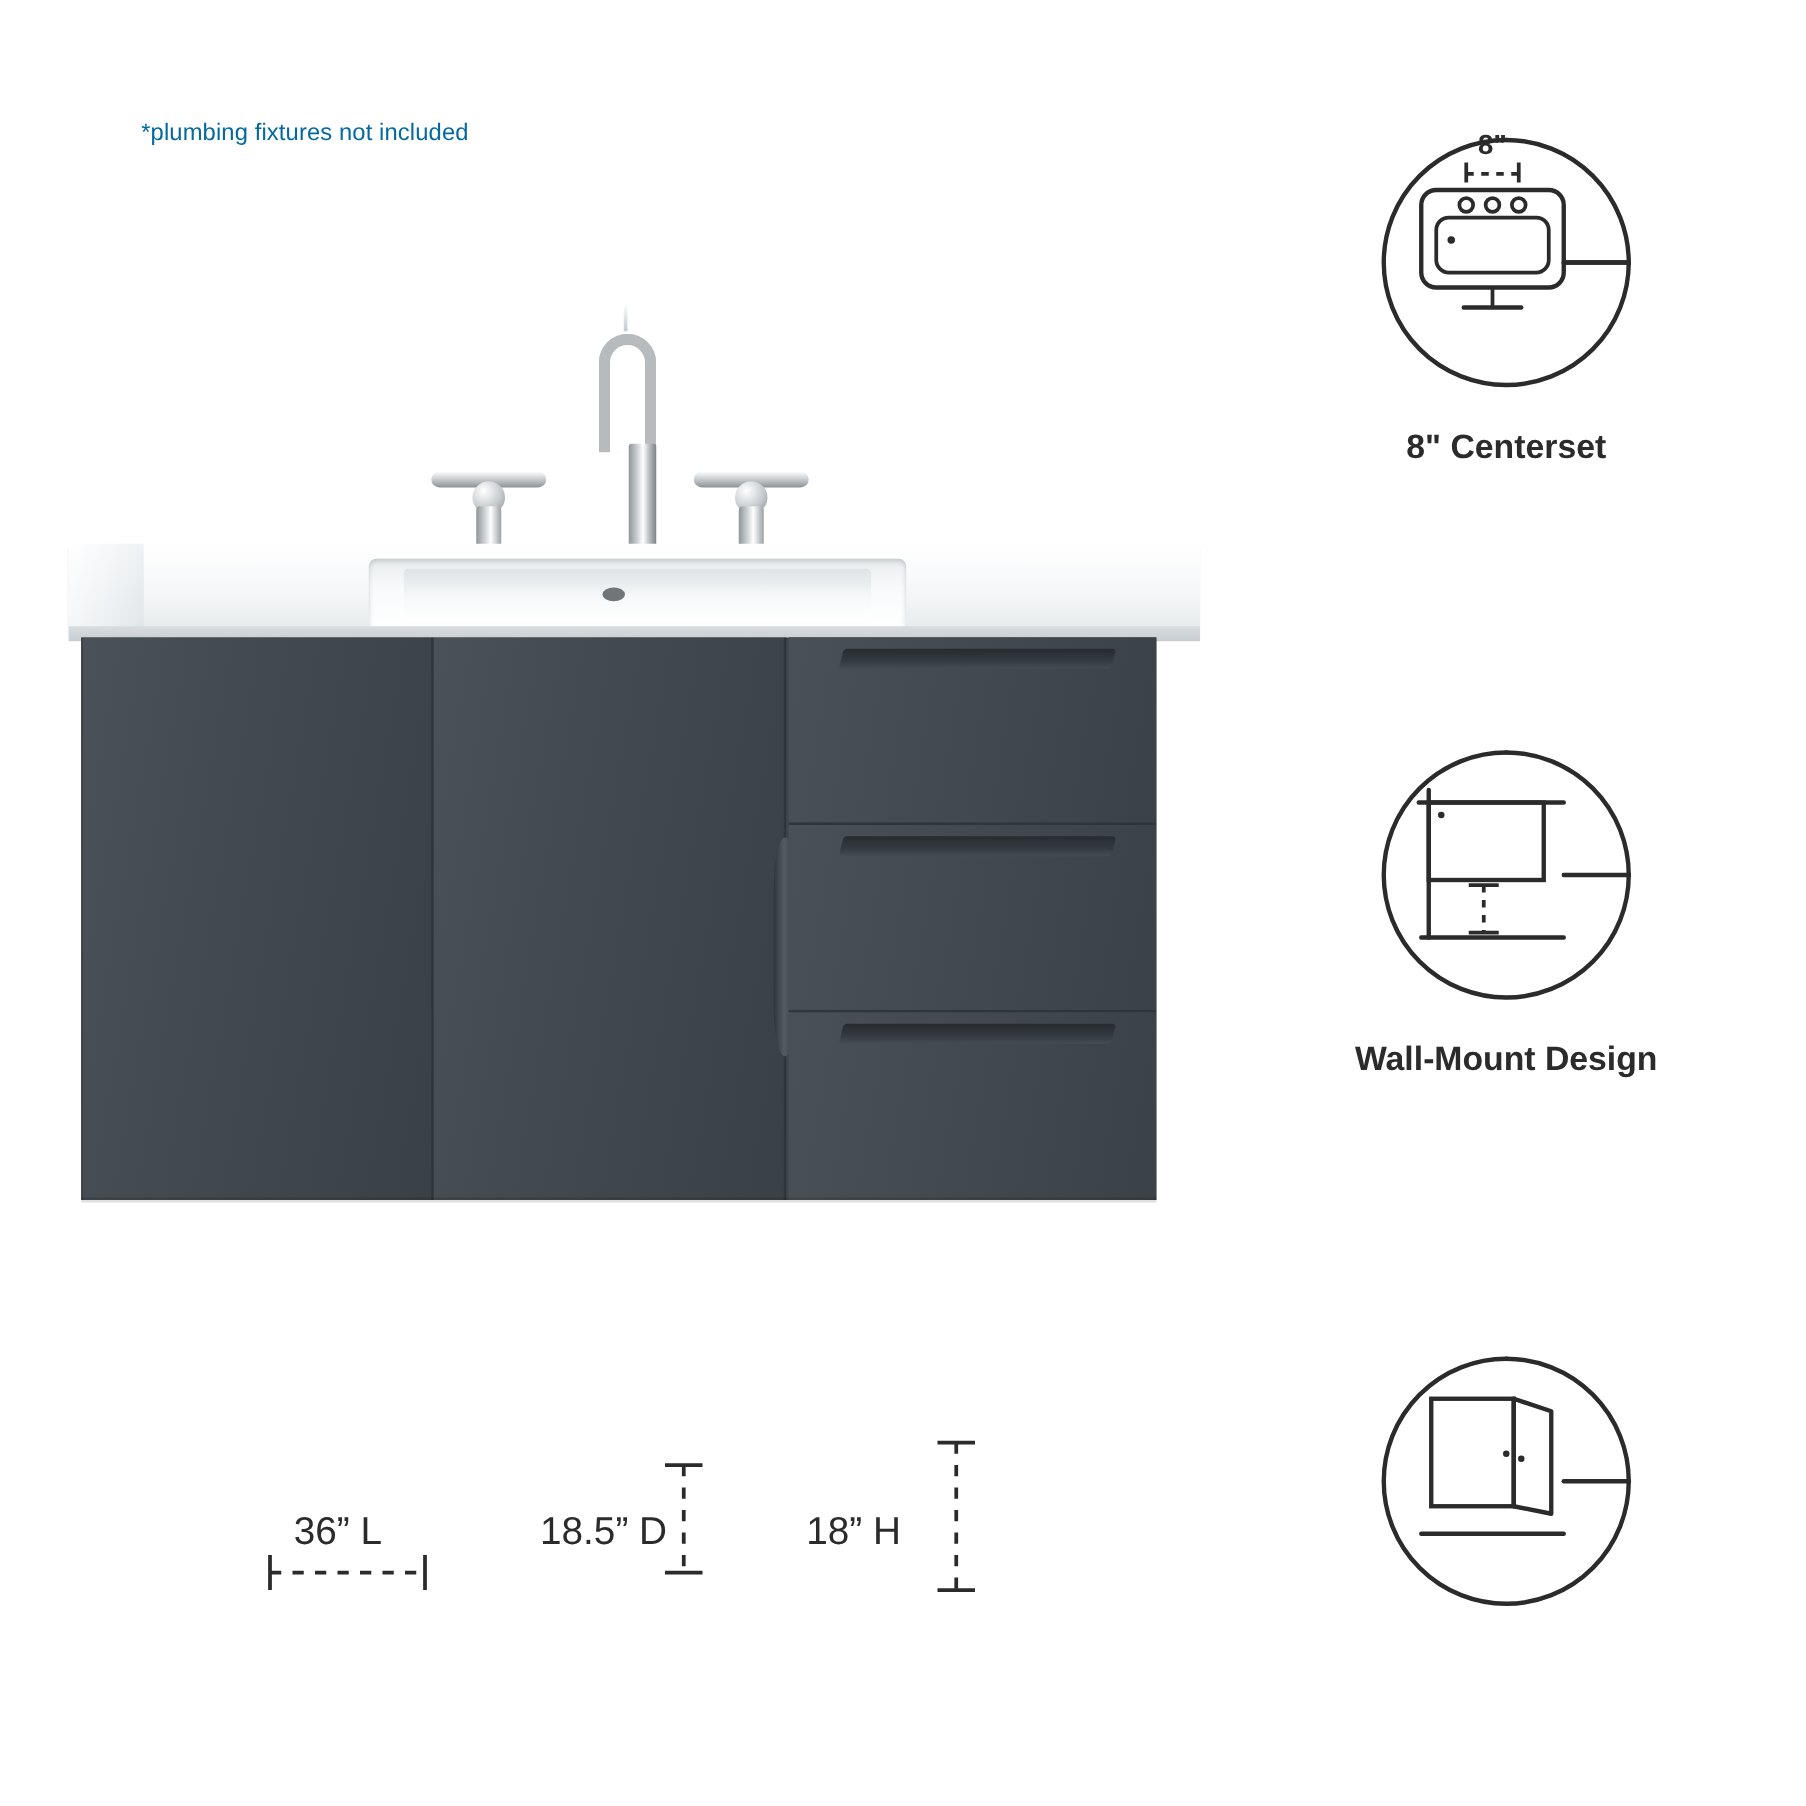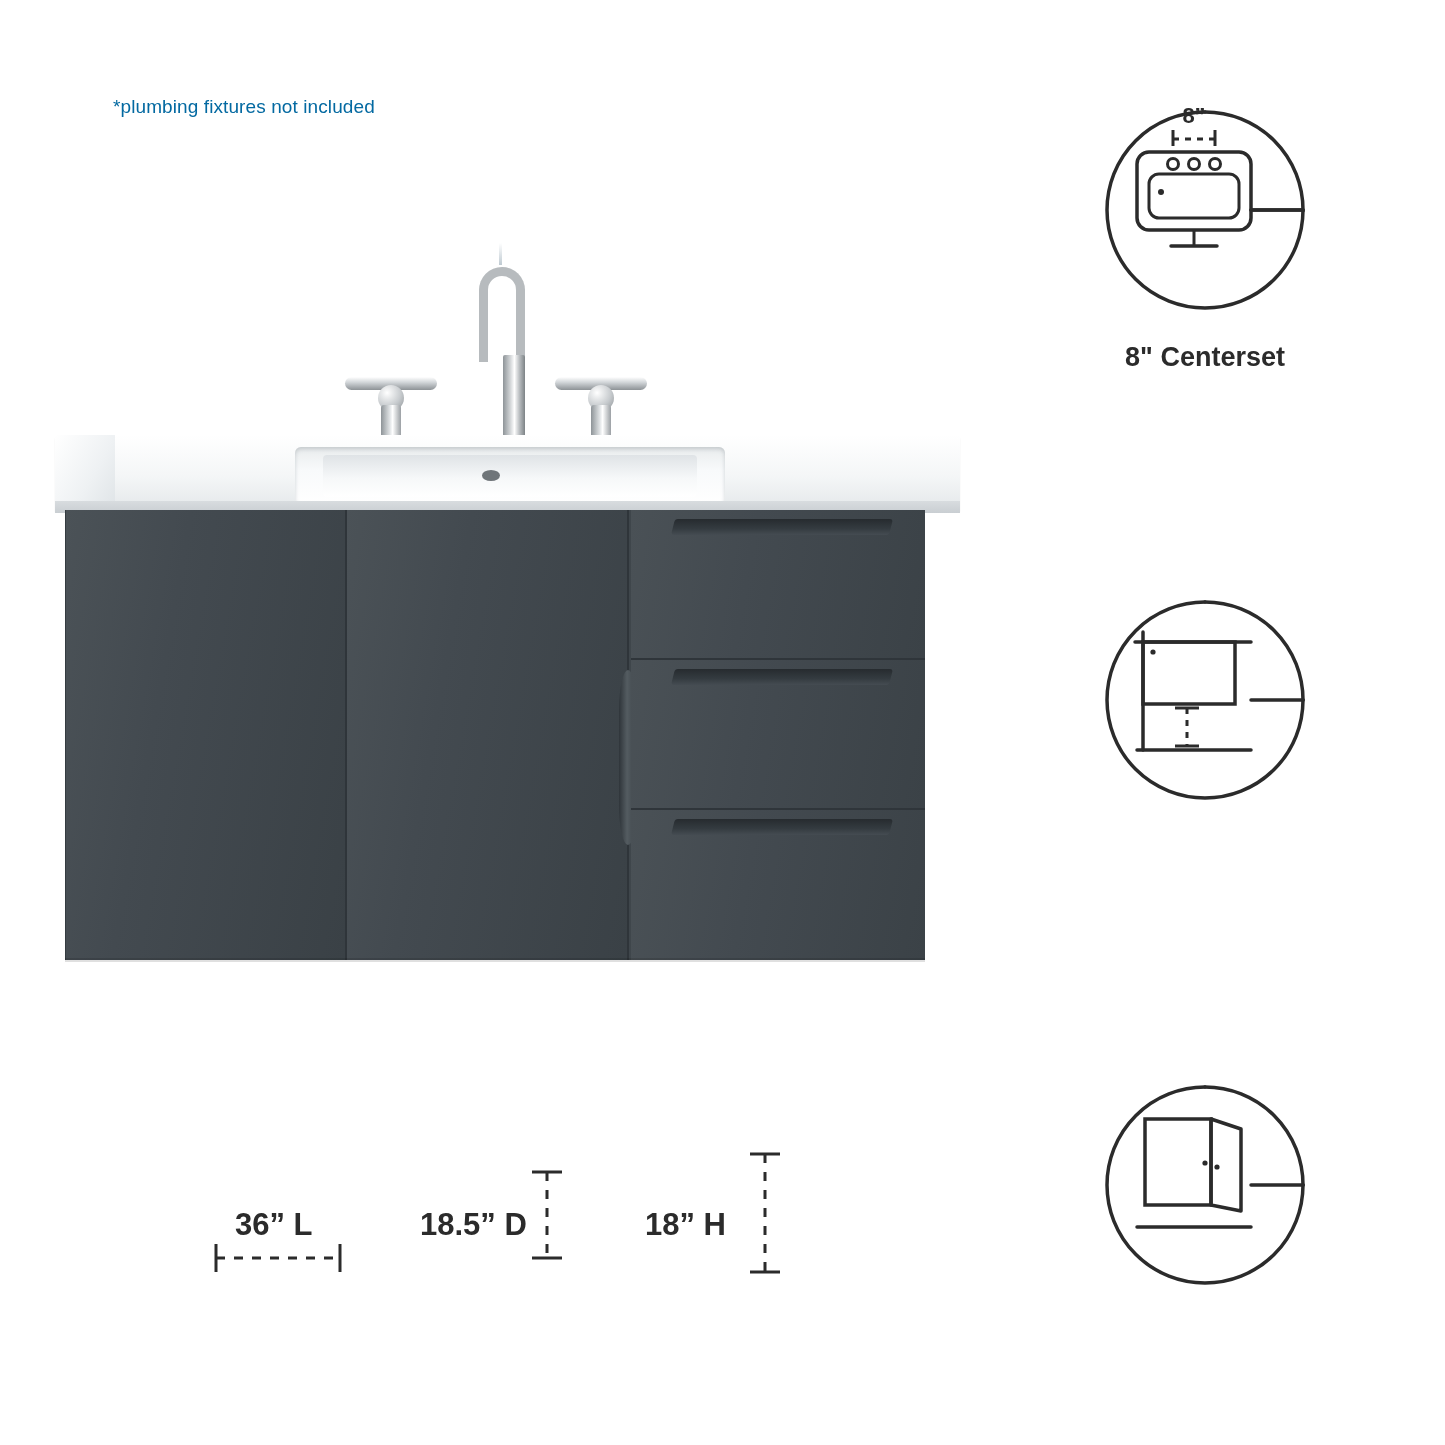--- a/index.html
+++ b/index.html
@@ -293,25 +293,25 @@
   .dims {
     position: absolute;
     left: 180px;
     top: 1150px;
     width: 660px;
     height: 260px;
   }
   .dim-label {
     position: absolute;
     font-size: 31px;
-    font-weight: bold;
+    font-weight: normal;
     color: #2b2b2b;
   }
   .dim-l  { left: 55px;  top: 57px; }
-  .dim-d  { left: 240px; top: 57px; }
+  .dim-d  { left: 252px; top: 57px; }
   .dim-h  { left: 465px; top: 57px; }
   .dims-caption {
     position: absolute;
     left: 0;
     top: 185px;
     width: 660px;
     text-align: center;
     font-size: 27px;
     font-weight: bold;
     color: #2b2b2b;
@@ -414,20 +414,21 @@
       <line x1="60" y1="52" x2="176" y2="52" stroke="#2b2b2b" stroke-width="3.5" stroke-linecap="round"></line>
       <circle cx="78" cy="62" r="2.6" fill="#2b2b2b"></circle>
 
       <line x1="62" y1="160" x2="176" y2="160" stroke="#2b2b2b" stroke-width="3.5" stroke-linecap="round"></line>
 
       <line x1="112" y1="118" x2="112" y2="156" stroke="#2b2b2b" stroke-width="3" stroke-dasharray="6 6"></line>
       <line x1="100" y1="118" x2="124" y2="118" stroke="#2b2b2b" stroke-width="3"></line>
       <line x1="100" y1="156" x2="124" y2="156" stroke="#2b2b2b" stroke-width="3"></line>
     </svg>
   </div>
+  <div class="caption">Wall-Mount Design</div>
 </div>
 
 <div class="feature f3">
   <div class="circle-wrap">
     <svg width="260" height="220" viewBox="0 0 260 220">
       <path d="M130 12 A98 98 0 1 0 228 110" fill="none" stroke="#2b2b2b" stroke-width="3.5" stroke-linecap="round"></path>
       <path d="M130 12 A98 98 0 0 1 228 110" fill="none" stroke="#2b2b2b" stroke-width="3.5" stroke-linecap="round"></path>
       <line x1="176" y1="110" x2="228" y2="110" stroke="#2b2b2b" stroke-width="3.5" stroke-linecap="round"></line>
 
       <rect x="70" y="44" width="66" height="86" fill="none" stroke="#2b2b2b" stroke-width="3.5"></rect>

